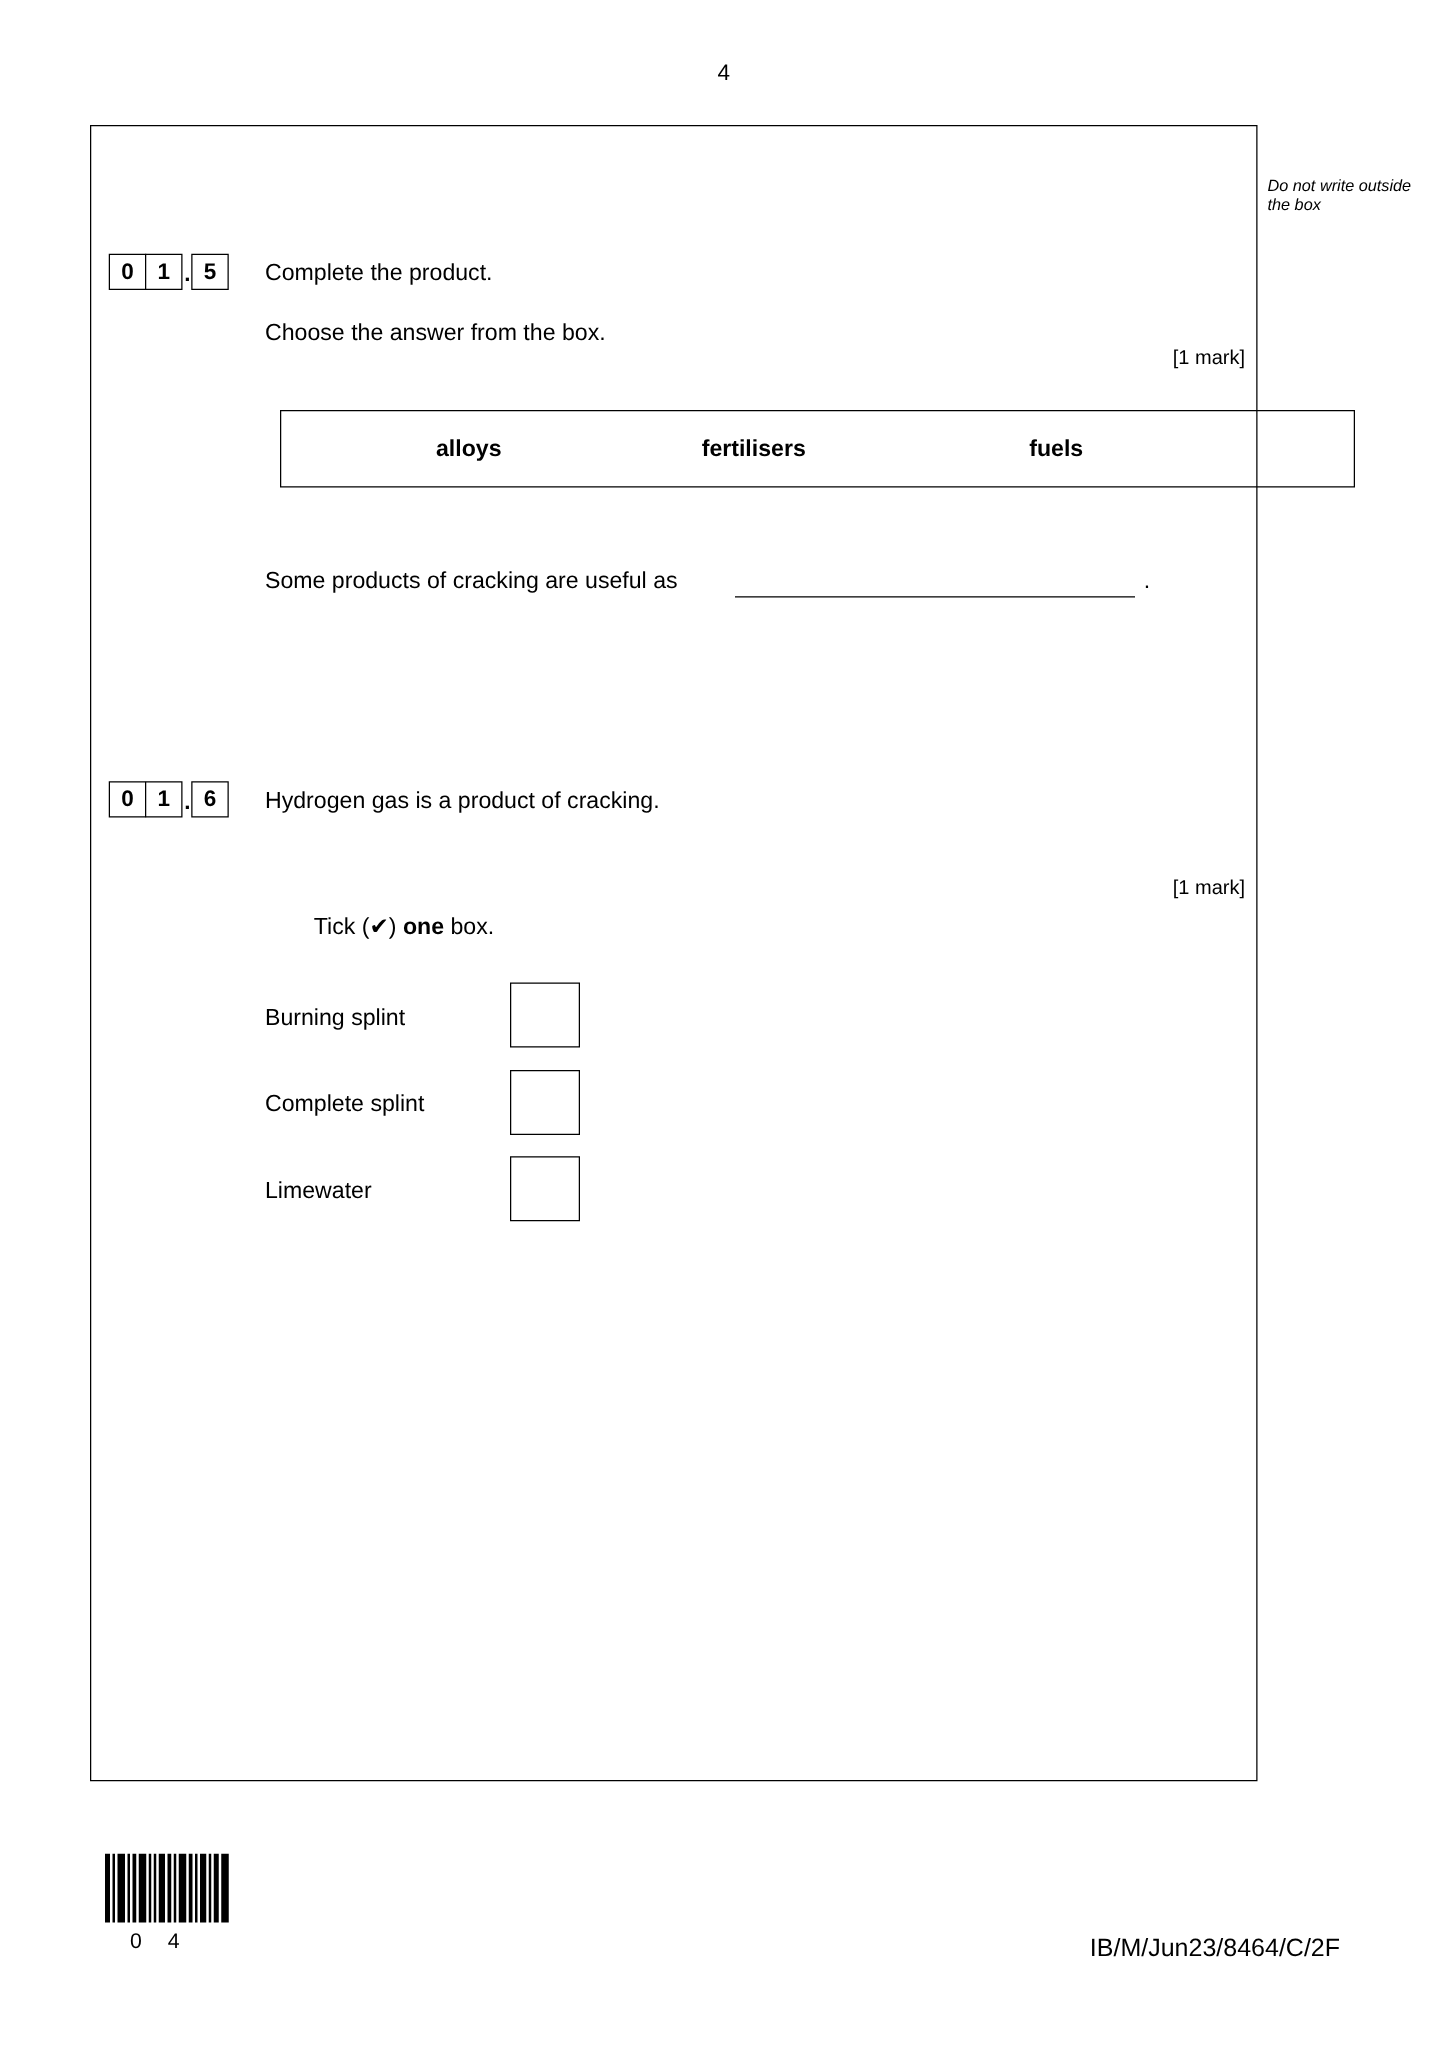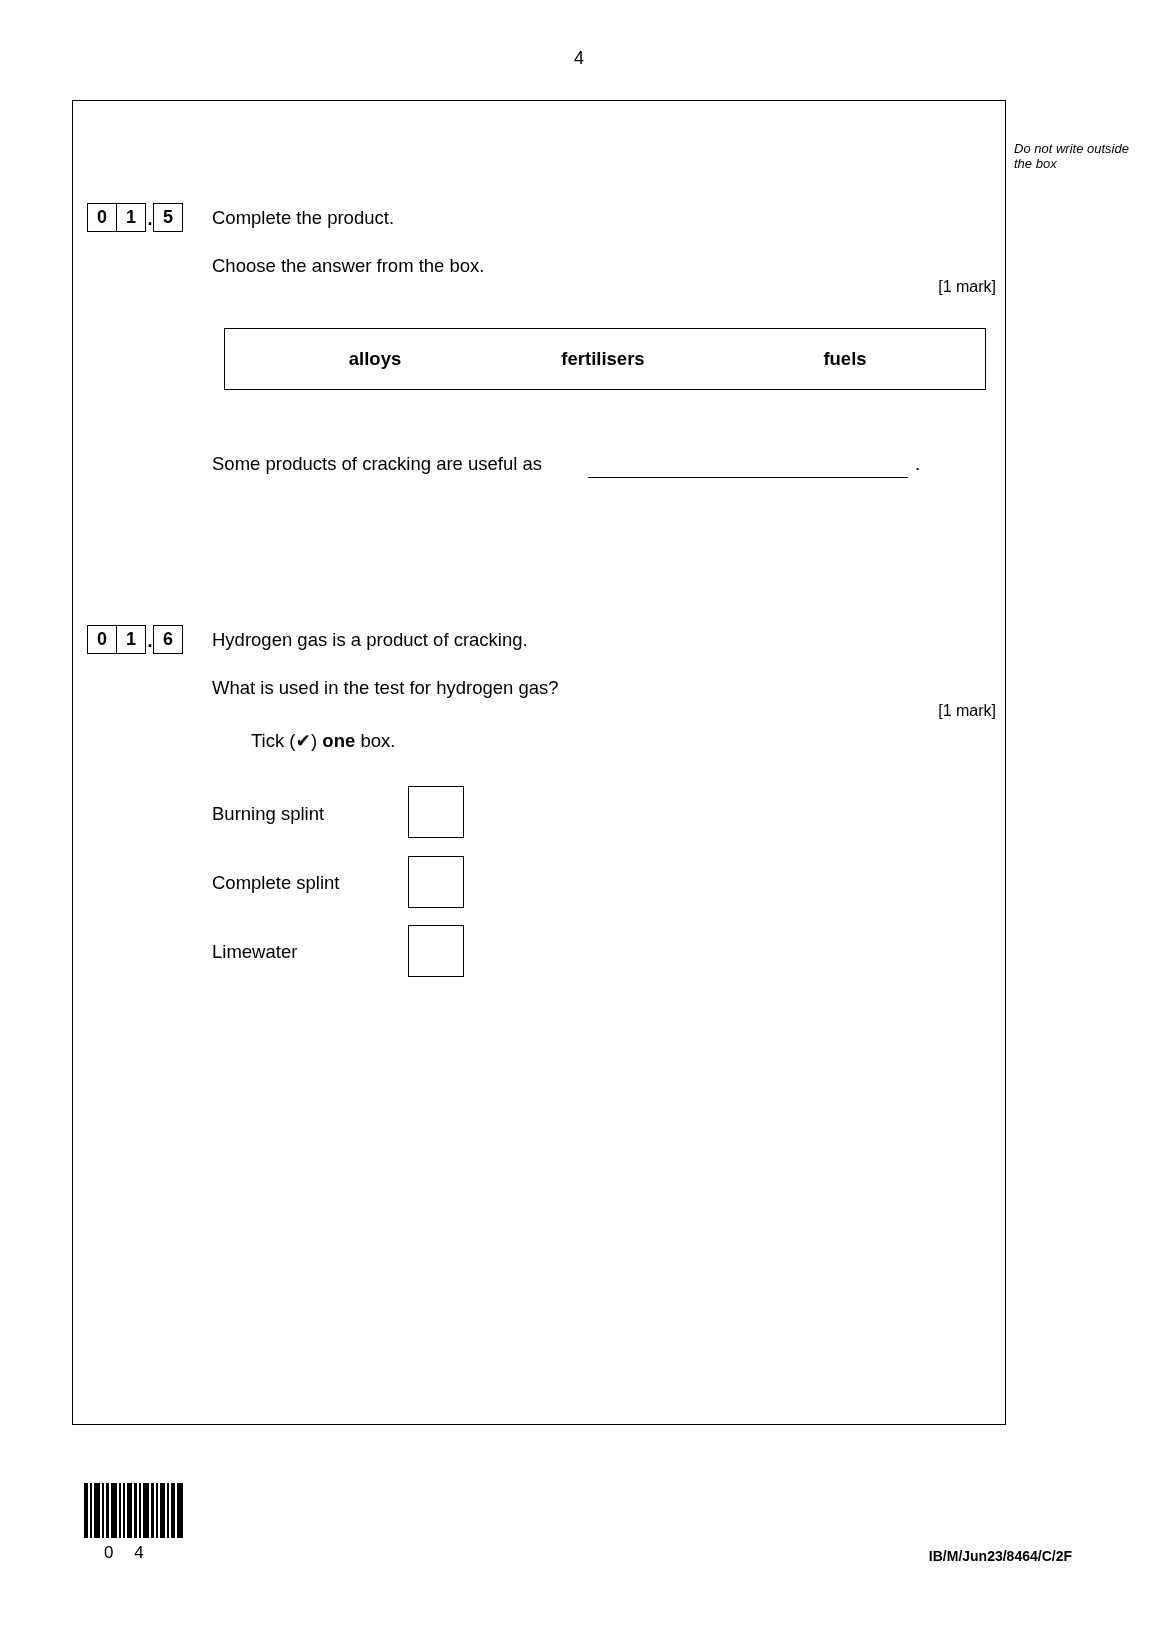--- a/index.html
+++ b/index.html
@@ -129,22 +129,21 @@
     position: absolute;
     left: 104px;
     top: 1543px;
     font-size: 17px;
     letter-spacing: 8px;
   }
   .footer-code {
     position: absolute;
     right: 86px;
     top: 1548px;
-    font-size: 14px;
-    font-weight: bold;
+    font-size: 20px;
   }
 </style>
 </head>
 <body>
 
 <div class="page">
 
   <div class="page-number">4</div>
 
   <div class="do-not-write">Do not write outside the box</div>
@@ -156,39 +155,38 @@
     <div class="cell">0</div>
     <div class="cell">1</div>
     <div class="dot">.</div>
     <div class="cell">5</div>
   </div>
 
   <div class="body-text" style="top:206px; left:212px;">Complete the product.</div>
   <div class="body-text" style="top:254px; left:212px;">Choose the answer from the box.</div>
   <div class="mark" style="top:278px; left:796px; width:200px;">[1 mark]</div>
 
-  <div class="word-box" style="top:328px; left:224px; width:762px; height:62px;">
+  <div class="word-box" style="top:328px; left:224px; width:860px; height:62px;">
     <div class="word" style="left:60px; width:180px;">alloys</div>
     <div class="word" style="left:288px; width:180px;">fertilisers</div>
     <div class="word" style="left:530px; width:180px;">fuels</div>
   </div>
 
   <div class="body-text" style="top:452px; left:212px;">Some products of cracking are useful as</div>
   <div class="answer-line" style="top:477px; left:588px; width:320px;"></div>
   <div class="body-text" style="top:452px; left:915px;">.</div>
 
   <div class="qnum" style="top:625px; left:88px;">
     <div class="cell">0</div>
     <div class="cell">1</div>
     <div class="dot">.</div>
     <div class="cell">6</div>
   </div>
 
   <div class="body-text" style="top:628px; left:212px;">Hydrogen gas is a product of cracking.</div>
-  <div class="body-text" style="top:676px; left:212px;">What is used in the test for hydrogen gas?</div>
   <div class="mark" style="top:702px; left:796px; width:200px;">[1 mark]</div>
 
   <div class="body-text" style="top:729px; left:212px;margin-left:39px;">
     <span>Tick (</span><span>✔</span><span>) </span><span style="font-weight:bold;">one</span><span> box.</span>
   </div>
 
   <div class="body-text" style="top:802px; left:212px;">Burning splint</div>
   <div class="tick-box" style="top:786px; left:408px;"></div>
 
   <div class="body-text" style="top:871px; left:212px;">Complete splint</div>

